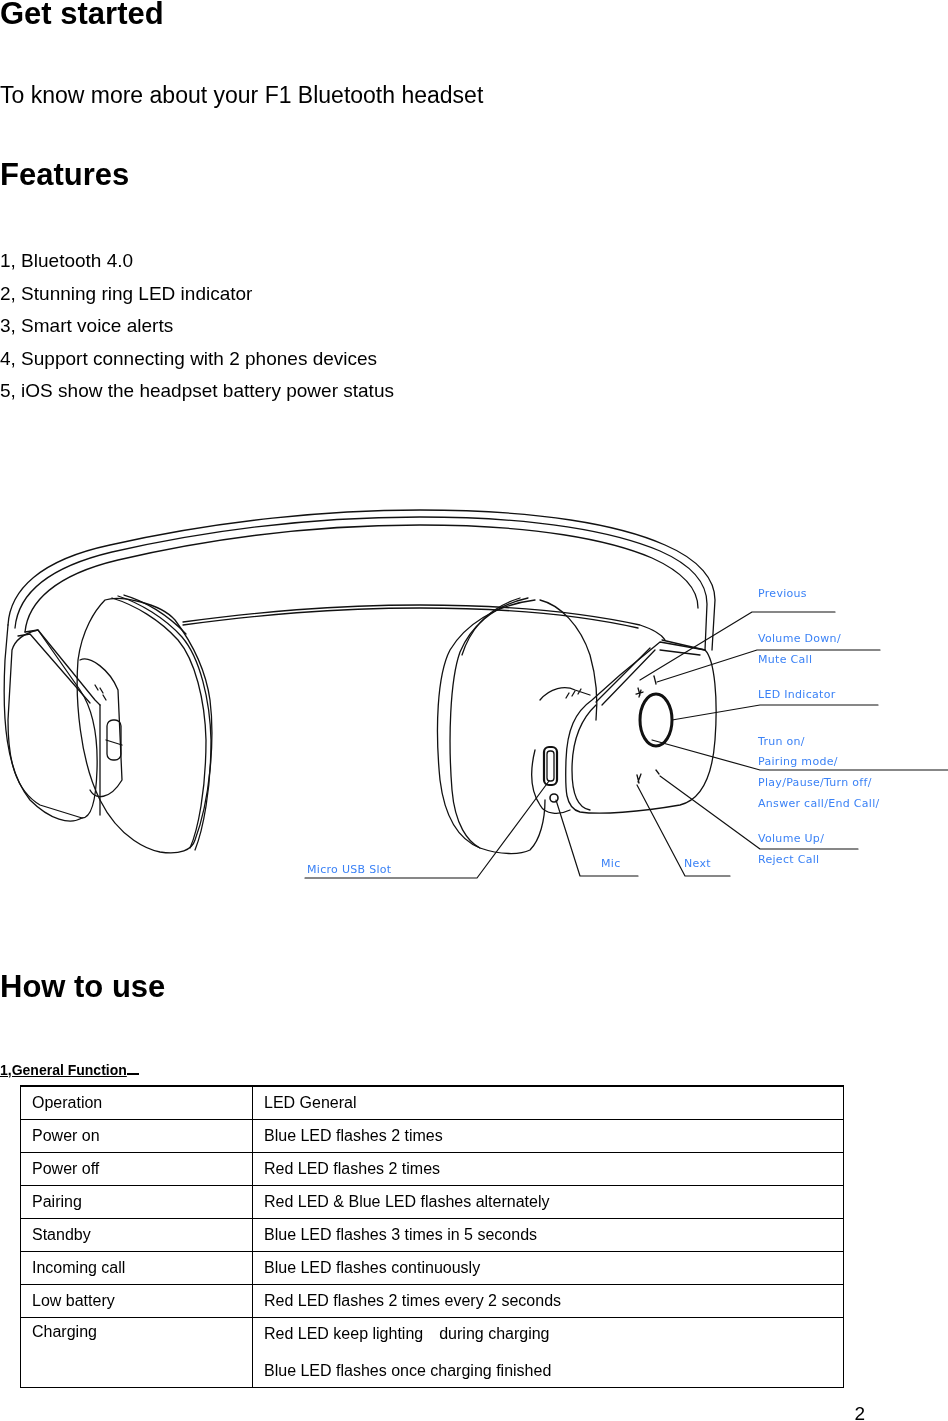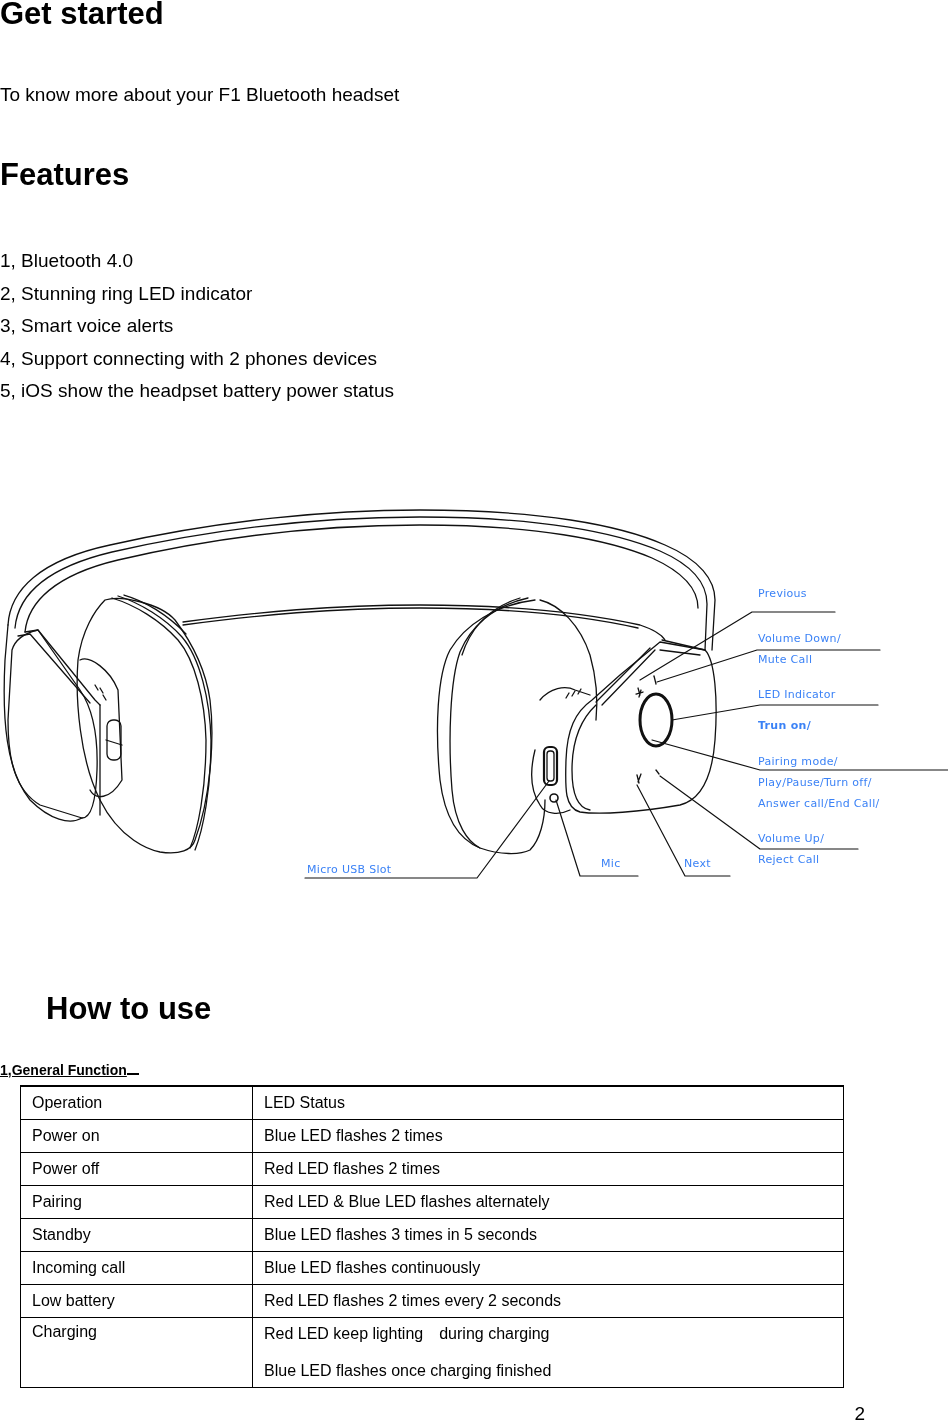--- a/index.html
+++ b/index.html
@@ -2,21 +2,21 @@
 <html><head>
 <meta charset="utf-8">
 <style>
   html, body { margin: 0; padding: 0; background: #ffffff; }
   body {
     width: 948px; height: 1421px; position: relative; overflow: hidden;
     font-family: "Liberation Sans", sans-serif; color: #000;
   }
   .abs { position: absolute; white-space: nowrap; }
   .h1 { font-weight: bold; font-size: 31px; line-height: 32px; }
-  .body-text { font-size: 19px; line-height: 22px; }
+  .body-text { font-size: 23px; line-height: 22px; }
   .feature-list { left: 0; top: 245px; }
   .feature-list div { font-size: 19px; line-height: 32.5px; height: 32.5px; }
   .subhead { font-weight: bold; font-size: 14px; text-decoration: underline; }
   .subhead-ext { display: inline-block; width: 12px; border-bottom: 2px solid #000; height: 16px; vertical-align: baseline; }
   .diagram { position: absolute; left: 0; top: 490px; width: 948px; height: 410px; }
   .callout { position: absolute; font-family: "DejaVu Sans", sans-serif; font-size: 11px; line-height: 20px; color: #3b82f6; white-space: nowrap; letter-spacing: 0.3px; }
   table.led {
     position: absolute; left: 20px; top: 1085px; width: 824px;
     border-collapse: collapse; font-size: 16px;
   }
@@ -106,41 +106,41 @@
     <path d="M660,776 L760,849 L858,849" stroke-width="1.2"></path>
     <path d="M637,785 L685,876 L730,876" stroke-width="1.2"></path>
     <path d="M556,800 L580,876 L638,876" stroke-width="1.2"></path>
     <path d="M549,781 L477,878 L305,878" stroke-width="1.2"></path>
   </svg>
 
   <div class="callout" style="left:758px; top:94px;">Previous</div>
   <div class="callout" style="left:758px; top:139px;">Volume Down/</div>
   <div class="callout" style="left:758px; top:160px;">Mute Call</div>
   <div class="callout" style="left:758px; top:195px;">LED Indicator</div>
-  <div class="callout" style="left:758px; top:226px;font-weight:bold;">Trun on/</div>
+  <div class="callout" style="left:758px; top:242px;">Trun on/</div>
   <div class="callout" style="left:758px; top:262px;">Pairing mode/</div>
   <div class="callout" style="left:758px; top:283px;">Play/Pause/Turn off/</div>
   <div class="callout" style="left:758px; top:304px;">Answer call/End Call/</div>
   <div class="callout" style="left:758px; top:339px;">Volume Up/</div>
   <div class="callout" style="left:758px; top:360px;">Reject Call</div>
   <div class="callout" style="left:307px; top:370px;">Micro USB Slot</div>
   <div class="callout" style="left:601px; top:364px;">Mic</div>
   <div class="callout" style="left:684px; top:364px;">Next</div>
 </div>
 
-<div class="abs h1" style="left:0; top:993px;margin-left:46px;">How to use</div>
+<div class="abs h1" style="left:0; top:971px;">How to use</div>
 <div class="abs" style="left:0; top:1057px;">
   <span class="subhead">1,General Function</span><span class="subhead-ext"></span>
 </div>
 
 <table class="led">
   <tbody>
       <tr class="first">
     <td class="c1">Operation</td>
-    <td>LED Status</td>
+    <td>LED General</td>
   </tr>
   <tr>
     <td class="c1">Power on</td>
     <td>Blue LED flashes 2 times</td>
   </tr>
   <tr>
     <td class="c1">Power off</td>
     <td>Red LED flashes 2 times</td>
   </tr>
   <tr>

